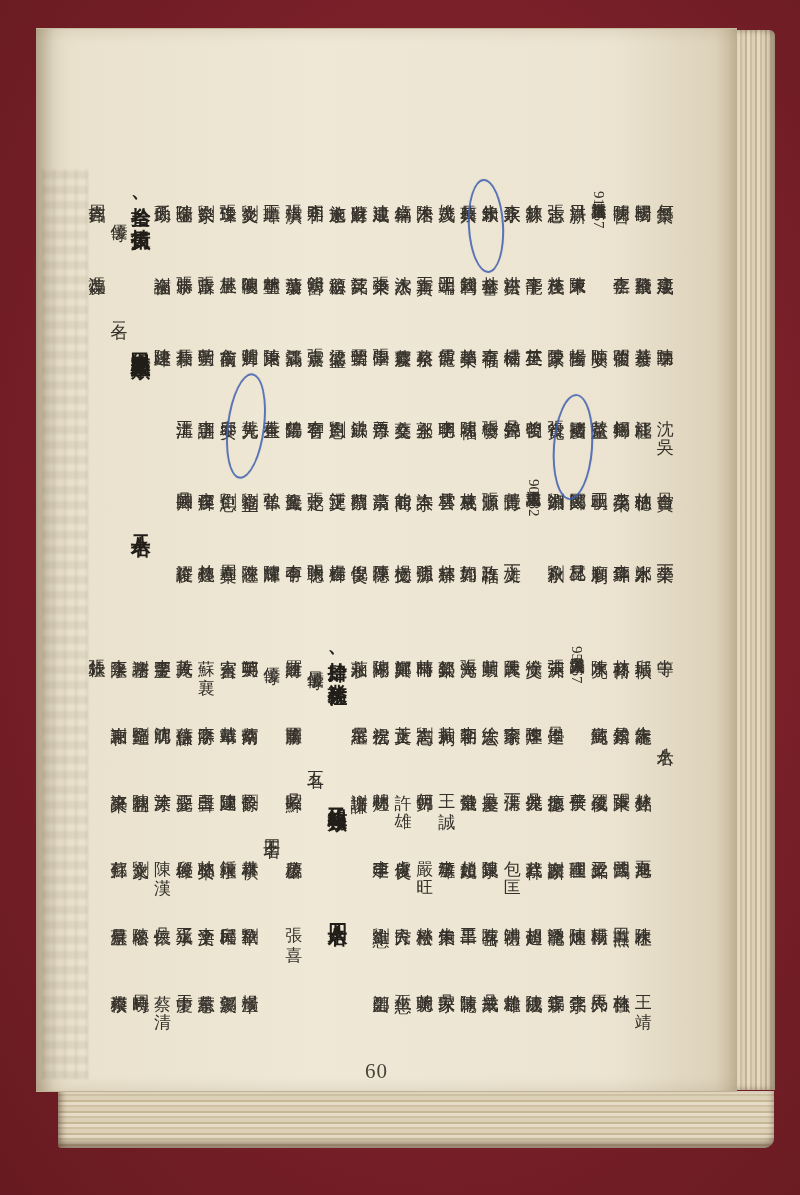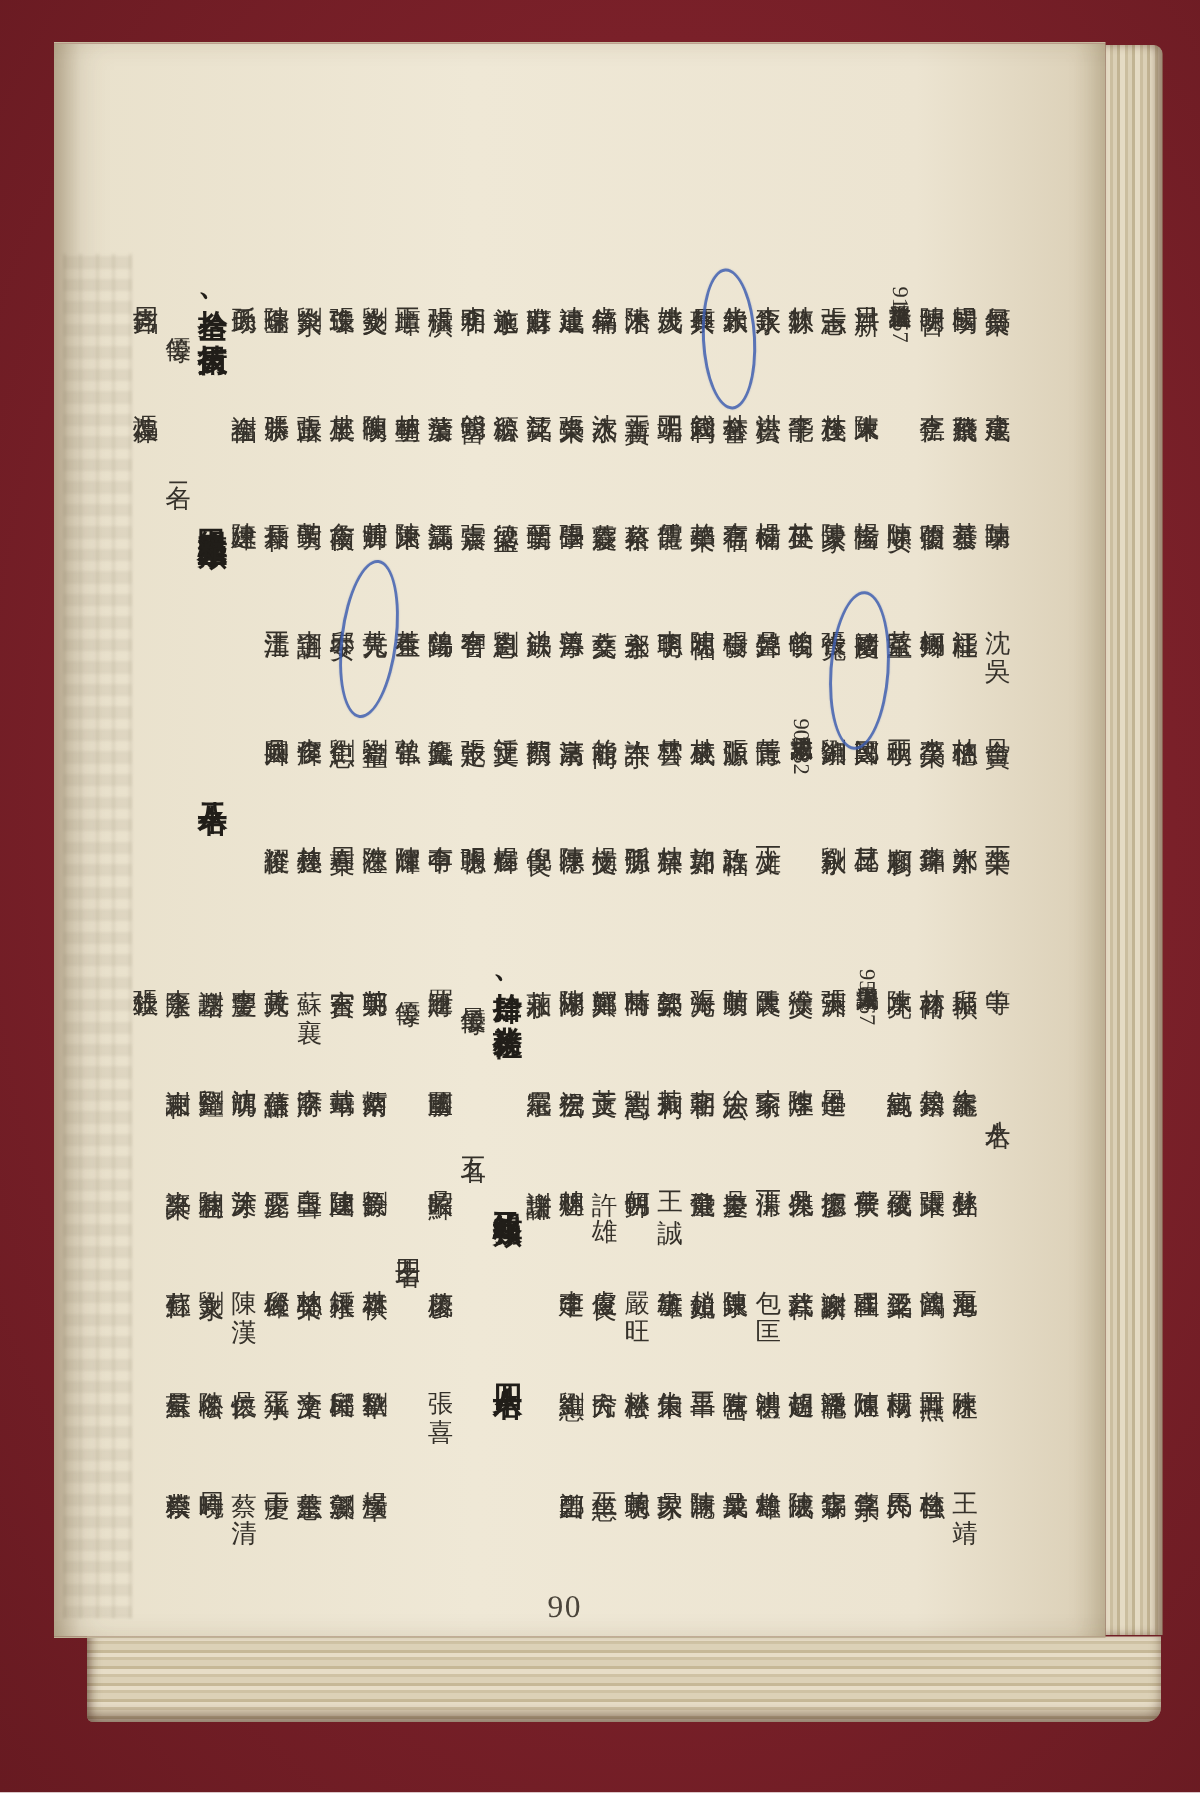--- a/index.html
+++ b/index.html
@@ -429,15 +429,15 @@
           <span class="name" style="top: 268px;">蘇景星</span>
           <span class="name" style="top: 335px;">蔡崇模</span>
         </div>
         <div class="tcol" style="left: 49.55px; top: 617px; height: 430px;">
           <span class="name" style="top: 0px;">張桂欽</span>
         </div>
       </div>
     <div class="circle" style="left:517px;top:365px;width:36px;height:102px;transform:rotate(4deg);"></div>
     <div class="circle" style="left:432px;top:150px;width:32px;height:90px;transform:rotate(-3deg);"></div>
     <div class="circle" style="left:191px;top:344px;width:34px;height:102px;transform:rotate(7deg);"></div>
-    <div class="pagenum">90</div>
+    <div class="pagenum">60</div>
   </div>
 </div>
 
 </body></html>

